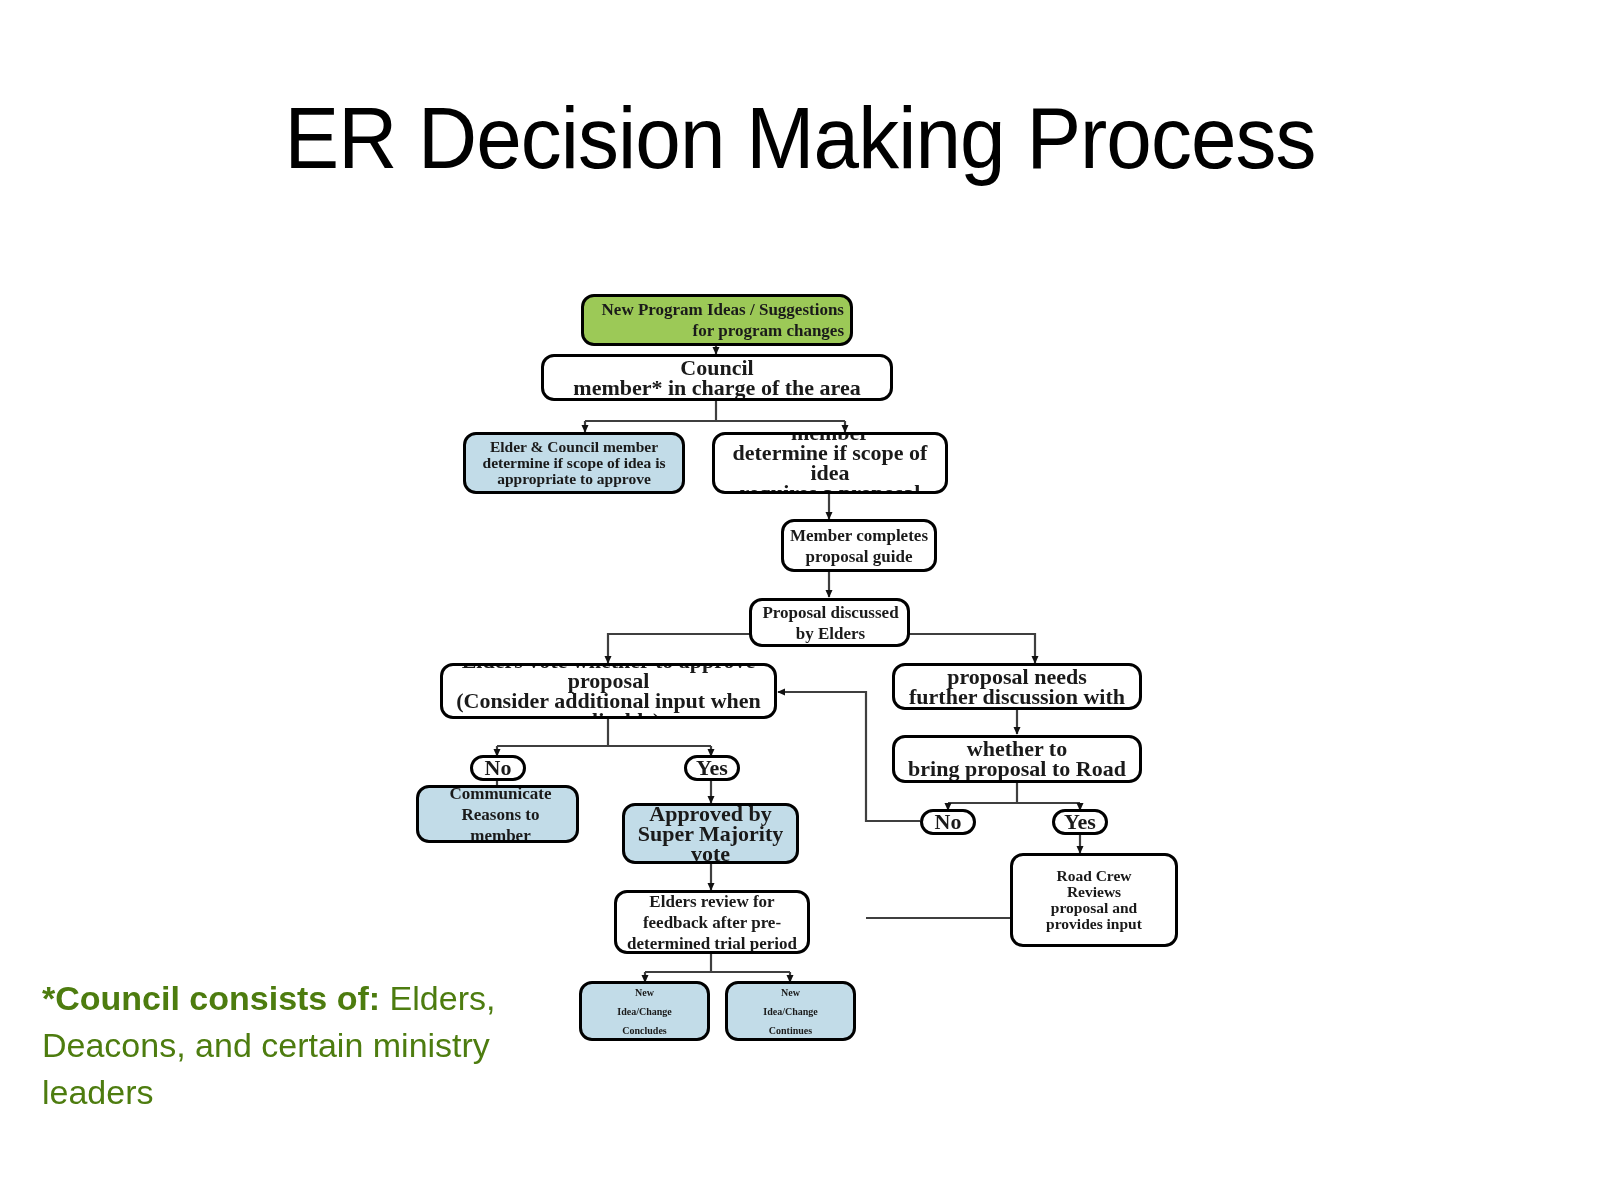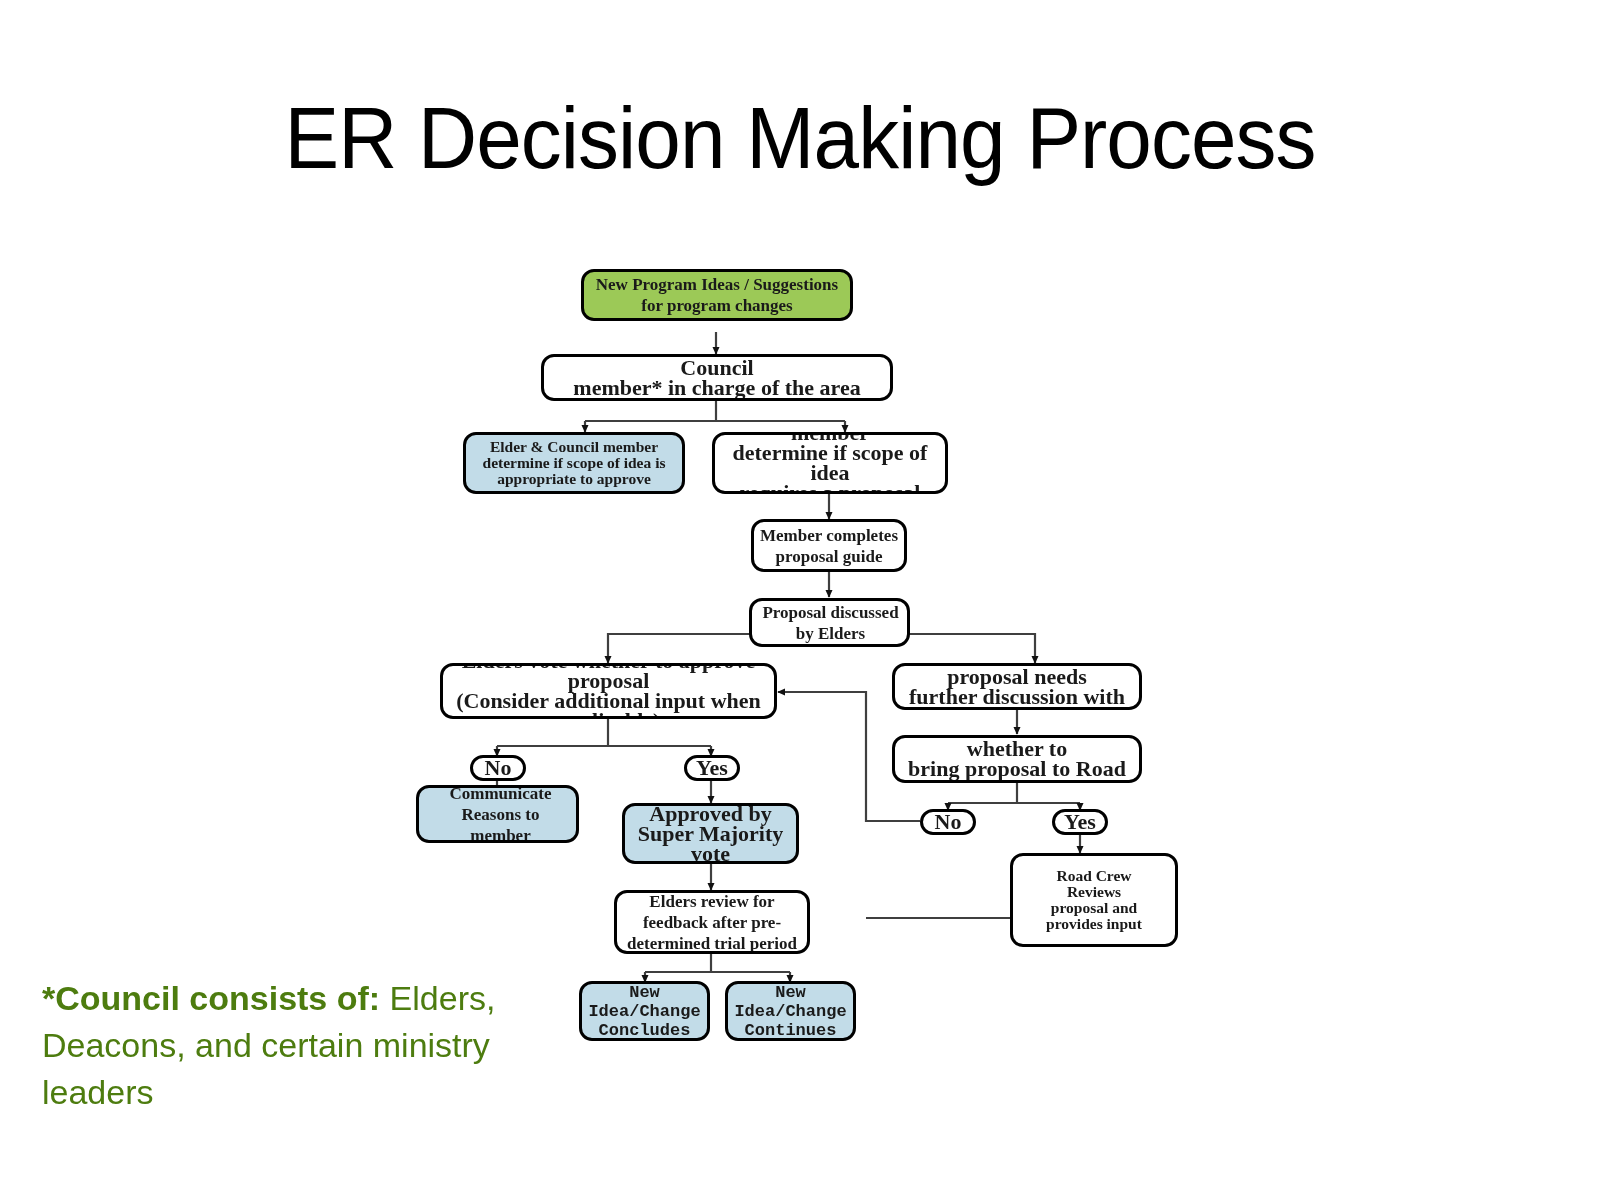--- a/index.html
+++ b/index.html
@@ -79,21 +79,21 @@
   }
   .node .txt {
     display: block;
     width: 100%;
     white-space: pre-line;
   }
   .node.green { background: #9CC957; }
   .node.blue  { background: #C2DCE8; }
 
   
-  .t15 { font-size: 17px; line-height: 19px; font-family: Liberation Mono, monospace; }
+  .t15 { font-size: 10px; line-height: 19px; }
   .t15t { font-size: 15.5px; line-height: 16px; }   
   .t16 { font-size: 22px; line-height: 20px; }
   .t17 { font-size: 17px;   line-height: 21px; }
 </style>
 </head>
 <body>
 
 <div id="slide-title">ER Decision Making Process</div>
 
 <div id="flowchart">
@@ -146,21 +146,21 @@
 
       <path d="M1080,834 L1080,853" marker-end="url(#arrow)"></path>
 
       <path d="M920,821 L866,821 L866,692 L778,692" marker-end="url(#arrow)"></path>
 
       <path d="M1011,918 L866,918"></path>
 
     </g>
   </svg>
 
-  <div class="node green t17" style="left:581px; top:269px; width:272px; height:52px;">
+  <div class="node green t17" style="left:581px; top:294px; width:272px; height:52px;text-align:right;">
     <span class="txt">New Program Ideas / Suggestions
 for program changes</span>
   </div>
 
   <div class="node t16" style="left:541px; top:354px; width:352px; height:47px;">
     <span class="txt">Member discusses w/ their Elder &amp; Council
 member* in charge of the area involved (together)</span>
   </div>
 
   <div class="node blue t15t" style="left:463px; top:432px; width:222px; height:62px;">
@@ -168,21 +168,21 @@
 determine if scope of idea is
 appropriate to approve</span>
   </div>
 
   <div class="node t16" style="left:712px; top:432px; width:236px; height:62px;">
     <span class="txt">Elder &amp; Council member
 determine if scope of idea
 requires a proposal guide</span>
   </div>
 
-  <div class="node t17" style="left:751px; top:519px; width:156px; height:53px;">
+  <div class="node t17" style="left:781px; top:519px; width:156px; height:53px;">
     <span class="txt">Member completes
 proposal guide</span>
   </div>
 
   <div class="node t17" style="left:749px; top:598px; width:161px; height:49px;padding-left:8px;">
     <span class="txt">Proposal discussed
 by Elders</span>
   </div>
 
   <div class="node t16" style="left:440px; top:663px; width:337px; height:56px;">

